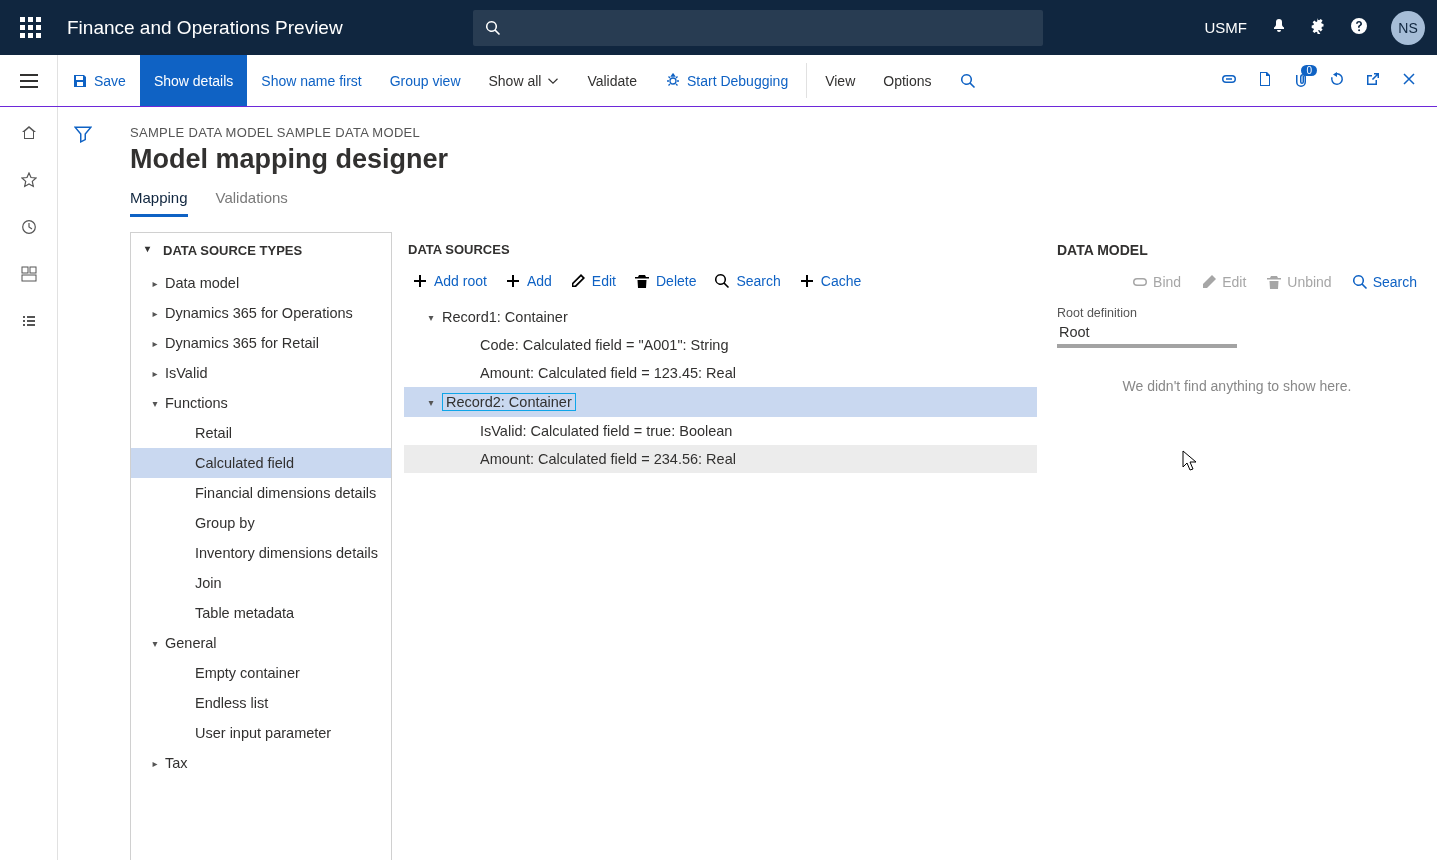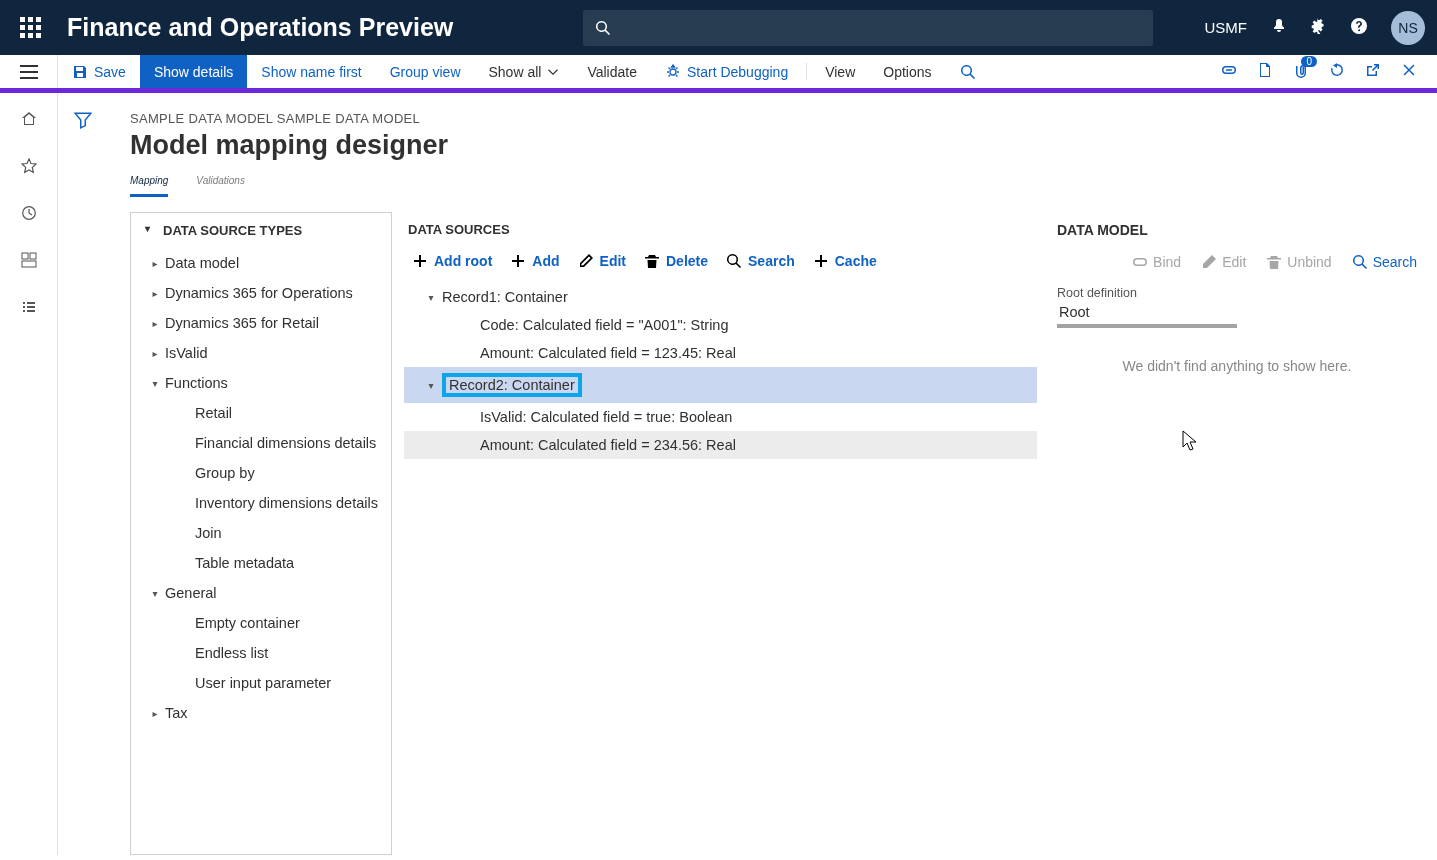--- a/index.html
+++ b/index.html
@@ -2,32 +2,32 @@
 <html><head>
 <meta charset="utf-8">
 <style>
 * { box-sizing: border-box; margin: 0; padding: 0; }
 body { font-family: "Segoe UI", Arial, sans-serif; font-size: 14px; color: #323130; background: #fff; width: 1437px; height: 860px; overflow: hidden; }
 
 
 .topnav { height: 55px; background: #10263f; color: #fff; display: flex; align-items: center; padding: 0 12px; }
 .topnav .waffle { display: grid; grid-template-columns: repeat(3, 5px); grid-gap: 3px; margin-right: 26px; margin-left: 8px; cursor: pointer; }
 .topnav .waffle span { width: 5px; height: 5px; background: #fff; }
-.topnav .apptitle { font-size: 25px; font-weight: 700; }
+.topnav .apptitle { font-size: 19px; font-weight: 400; }
 .topnav .search { margin-left: 130px; flex: 0 0 570px; height: 36px; background: rgba(255,255,255,0.1); display: flex; align-items: center; padding: 0 12px; border-radius: 2px; }
 .topnav .search svg { fill: #fff; margin-right: 10px; }
 .topnav .search input { flex: 1; background: transparent; border: none; color: #fff; font-size: 16px; outline: none; }
 .topnav .search input::placeholder { color: #cfd8e3; }
 .topnav .right { margin-left: auto; display: flex; align-items: center; gap: 24px; }
 .topnav .right .cmp { font-size: 15px; }
 .topnav .right svg { fill: #fff; }
 .topnav .avatar { width: 34px; height: 34px; border-radius: 50%; background: #a6bdd7; color: #10263f; display: flex; align-items: center; justify-content: center; font-size: 14px; font-weight: 500; }
 
 
-.actionbar { height: 38px; background: #fff; border-bottom: 5px solid #6d28d9; display: flex; align-items: stretch; }
+.actionbar { height: 52px; background: #fff; border-bottom: 1px solid #6d28d9; display: flex; align-items: stretch; }
 .actionbar .left-rail-gap { width: 58px; display: flex; align-items: center; justify-content: center; border-right: 1px solid #e1e1e1; }
 .ham { display: flex; flex-direction: column; gap: 4px; cursor: pointer; }
 .ham span { width: 18px; height: 2px; background: #323130; }
 .ab-item { display: flex; align-items: center; padding: 0 14px; color: #0f62c4; cursor: pointer; font-size: 14px; gap: 6px; }
 .ab-item.black { color: #323130; }
 .ab-item.active { background: #0f62c4; color: #fff; }
 .ab-item svg { fill: currentColor; }
 .ab-sep { width: 1px; background: #e1e1e1; margin: 8px 4px; }
 .actionbar .right { margin-left: auto; display: flex; align-items: center; gap: 20px; padding-right: 20px; }
 .actionbar .right svg { fill: #0f62c4; }
@@ -38,47 +38,47 @@
 .body { display: flex; height: calc(860px - 55px - 43px); }
 .leftrail { width: 58px; border-right: 1px solid #e1e1e1; display: flex; flex-direction: column; align-items: center; padding-top: 18px; gap: 28px; }
 .leftrail div { cursor: pointer; }
 .filterrail { width: 50px; display: flex; justify-content: center; padding-top: 18px; }
 .content { flex: 1; padding: 18px 20px 0 22px; display: flex; flex-direction: column; overflow: hidden; }
 
 .breadcrumb { font-size: 13px; color: #555; letter-spacing: 0.3px; margin-bottom: 4px; }
 .pagetitle { font-size: 27px; font-weight: 600; margin-bottom: 14px; }
 
 .tabs { display: flex; gap: 28px; border-bottom: 1px solid transparent; margin-bottom: 14px; }
-.tab { padding-bottom: 8px; color: #7a7a7a; cursor: pointer; font-size: 10px; font-style: italic; }
+.tab { padding-bottom: 8px; color: #7a7a7a; cursor: pointer; font-size: 15px; }
 .tab.active { color: #10263f; border-bottom: 3px solid #0f62c4; font-weight: 500; }
 
 .three-col { display: flex; flex: 1; gap: 0; overflow: hidden; }
 
 
 .dst { width: 262px; border: 1px solid #d0d0d0; background: #fff; overflow-y: auto; }
 .dst-header { padding: 10px 14px 10px 32px; font-weight: 600; font-size: 13px; position: relative; }
 .dst-header::before { content: "▾"; transform: rotate(0deg); position: absolute; left: 14px; font-size: 10px; color: #333; }
 .tree-row { padding: 7px 10px 7px 0; display: flex; align-items: center; cursor: pointer; font-size: 14.5px; }
 .tree-row.selected { background: #c9d8f0; }
 .caret { width: 20px; text-align: center; font-size: 10px; color: #555; }
 .indent1 { padding-left: 14px; }
 .indent2 { padding-left: 44px; }
 
 
 .ds { flex: 1; padding: 0 0 0 0; position: relative; margin-left: 12px; }
 .ds-header { font-weight: 600; font-size: 13px; padding: 10px 0 6px 4px; }
-.ds-toolbar { display: flex; gap: 18px; padding: 10px 4px 12px 8px; font-weight: bold; }
+.ds-toolbar { display: flex; gap: 18px; padding: 10px 4px 12px 8px; }
 .ds-btn { display: flex; align-items: center; gap: 6px; color: #0f62c4; cursor: pointer; font-size: 14px; }
 .ds-tree { margin-top: 2px; }
 .ds-row { display: flex; align-items: center; padding: 6px 12px 6px 0; font-size: 14.5px; }
 .ds-row .caret { width: 22px; }
 .ds-row.l1 { padding-left: 16px; }
 .ds-row.l2 { padding-left: 54px; }
 .ds-row.sel { background: #c9d8f0; }
-.ds-row.sel .label-box { border: 4px solid #0ea5e9; padding: 0 3px; background: #c9d8f0; }
+.ds-row.sel .label-box { border: 1px solid #0ea5e9; padding: 0 3px; background: #c9d8f0; }
 .ds-row.hover { background: #ececec; }
 .cursor { position: absolute; left: 778px; top: 218px; pointer-events: none; }
 
 
 .dm { width: 380px; padding-left: 20px; }
 .dm-header { font-weight: 600; font-size: 14px; padding: 10px 0 8px 0; }
 .dm-toolbar { display: flex; gap: 20px; padding: 8px 0; font-size: 14px; justify-content: flex-end; }
 .dm-btn { display: flex; align-items: center; gap: 5px; color: #a6a6a6; cursor: default; }
 .dm-btn.active { color: #0f62c4; cursor: pointer; }
 .dm-field-label { font-size: 12.5px; color: #555; margin-top: 8px; }
@@ -257,20 +257,24 @@
               <span>IsValid</span>
             </div>
             <div class="tree-row indent1">
               <span class="caret">▾</span>
               <span>Functions</span>
             </div>
             <div class="tree-row indent2">
               <span class="caret"></span>
               <span>Retail</span>
             </div>
+            <div class="tree-row indent2 selected">
+              <span class="caret"></span>
+              <span>Calculated field</span>
+            </div>
             <div class="tree-row indent2">
               <span class="caret"></span>
               <span>Financial dimensions details</span>
             </div>
             <div class="tree-row indent2">
               <span class="caret"></span>
               <span>Group by</span>
             </div>
             <div class="tree-row indent2">
               <span class="caret"></span>

